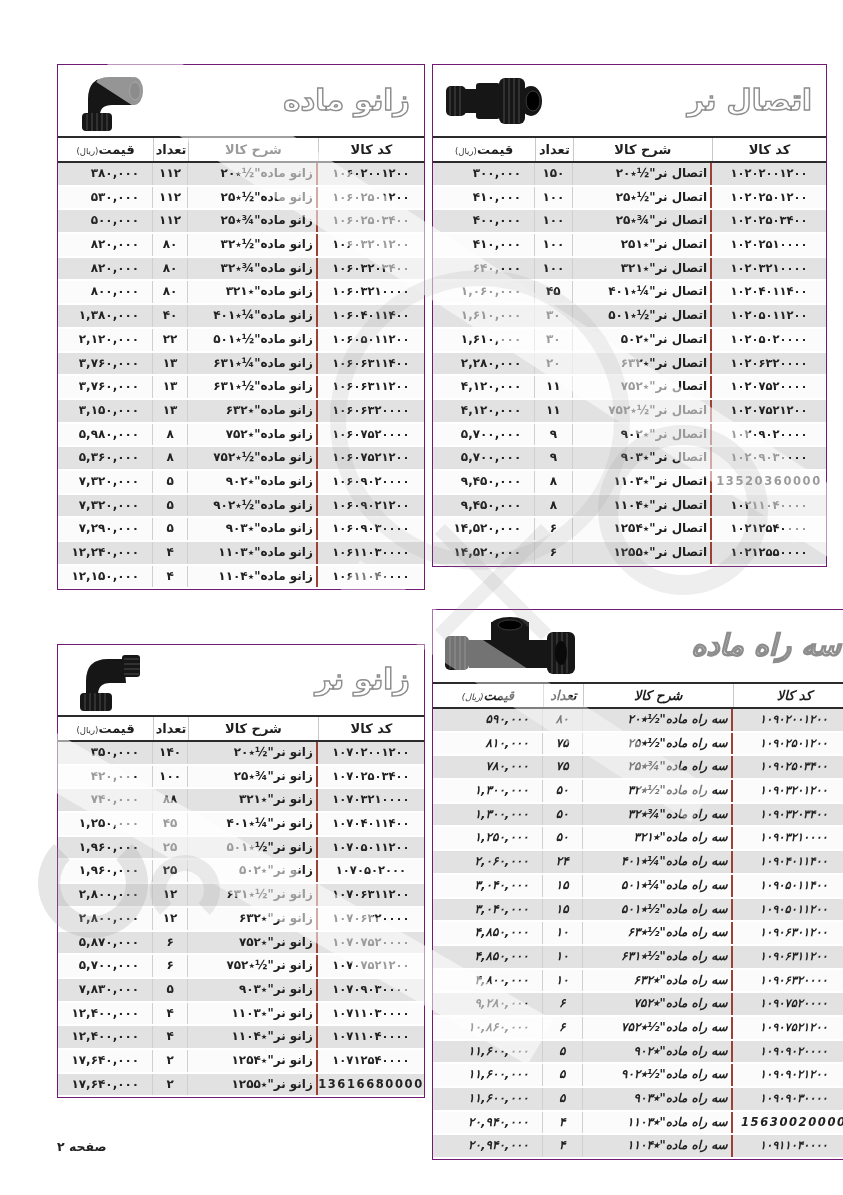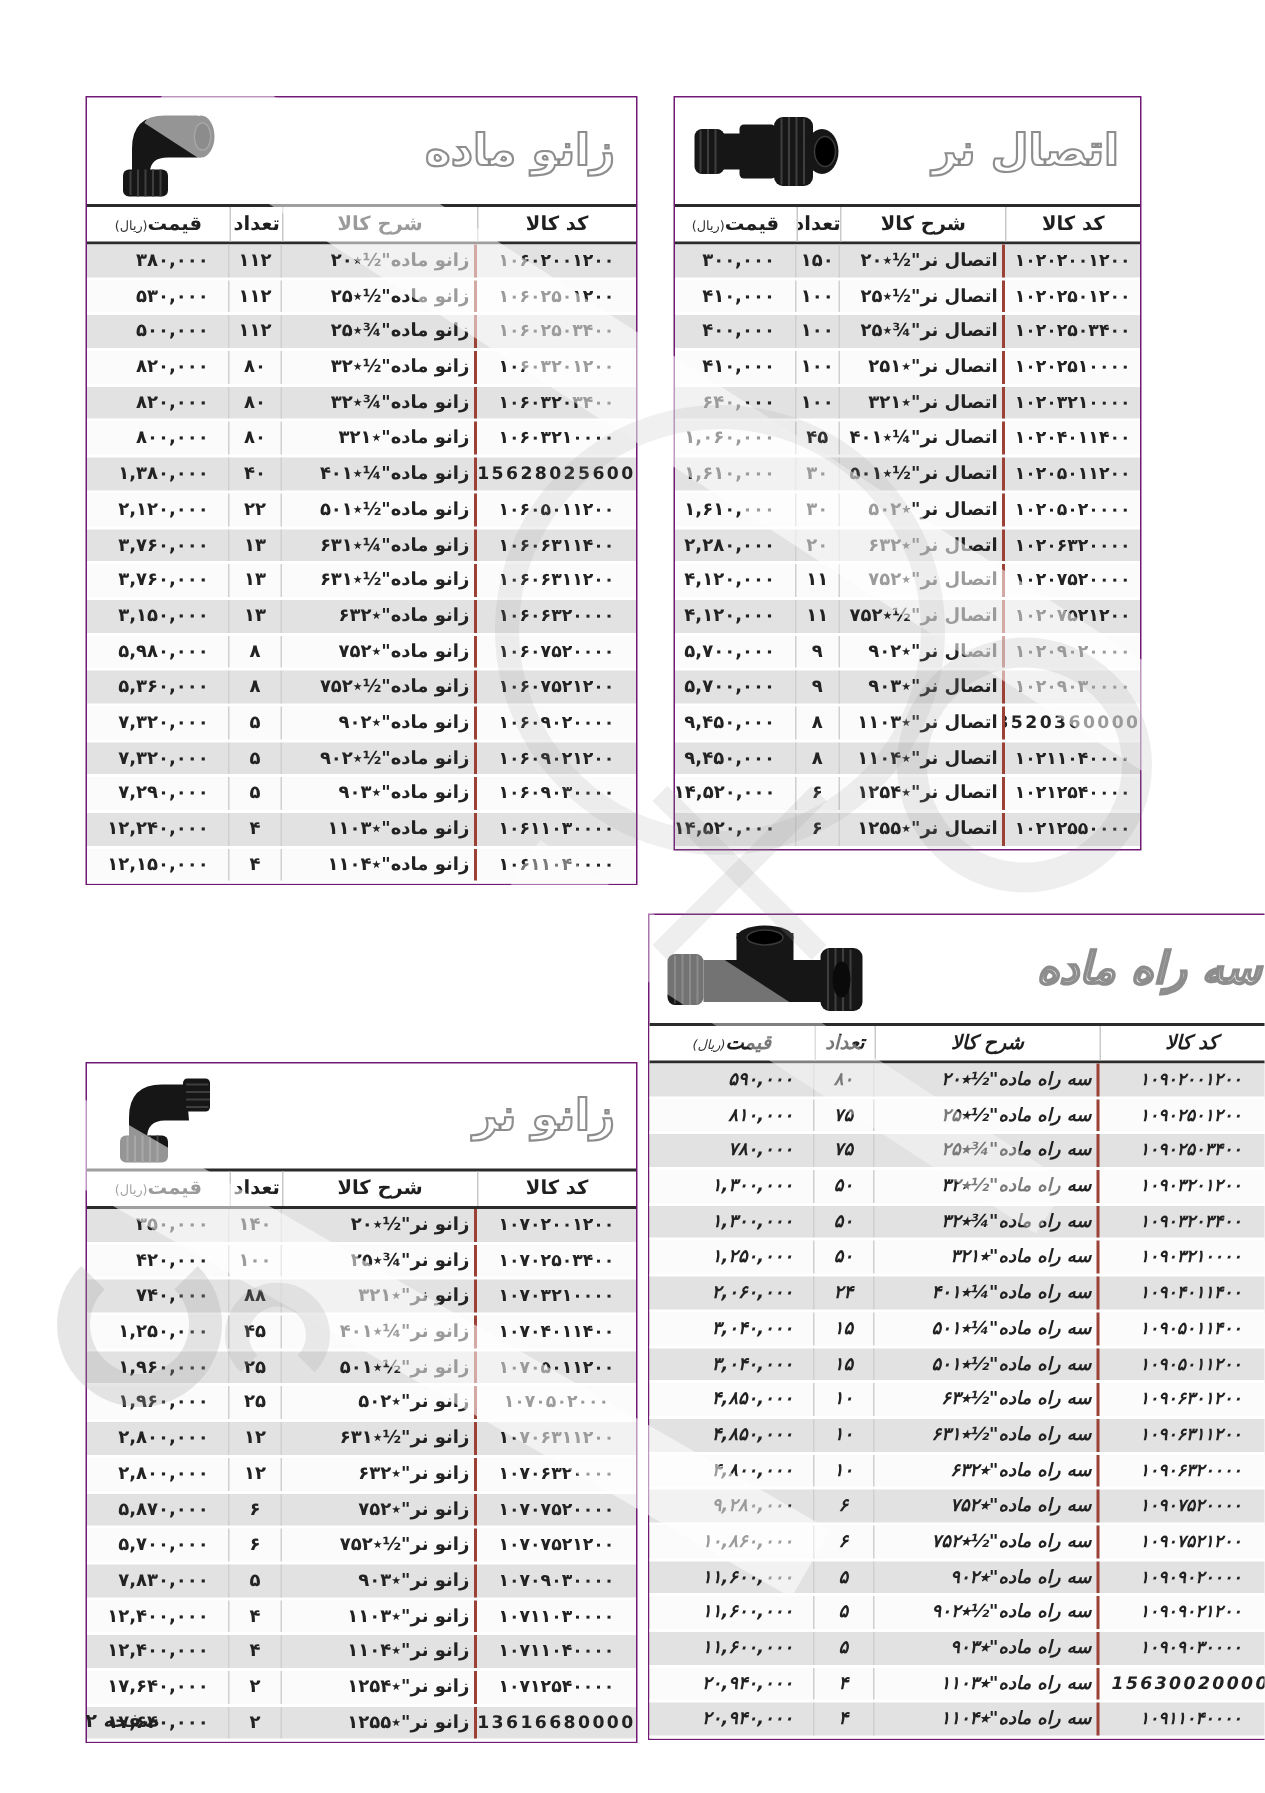--- a/index.html
+++ b/index.html
@@ -139,21 +139,21 @@
         <span class="c c-qty">۸۰</span>
         <span class="c c-price">۸۲۰,۰۰۰</span>
       </div>
       <div class="row">
         <span class="c c-code">۱۰۶۰۳۲۱۰۰۰۰</span>
         <span class="c c-desc"><span class="dname">زانو ماده</span><span class="dsize" dir="ltr">۳۲٭۱"</span></span>
         <span class="c c-qty">۸۰</span>
         <span class="c c-price">۸۰۰,۰۰۰</span>
       </div>
       <div class="row">
-        <span class="c c-code">15628025600</span>
+        <span class="c c-code">۱۰۶۰۴۰۱۱۴۰۰</span>
         <span class="c c-desc"><span class="dname">زانو ماده</span><span class="dsize" dir="ltr">۴۰٭۱¼"</span></span>
         <span class="c c-qty">۴۰</span>
         <span class="c c-price">۱,۳۸۰,۰۰۰</span>
       </div>
       <div class="row">
         <span class="c c-code">۱۰۶۰۵۰۱۱۲۰۰</span>
         <span class="c c-desc"><span class="dname">زانو ماده</span><span class="dsize" dir="ltr">۵۰٭۱½"</span></span>
         <span class="c c-qty">۲۲</span>
         <span class="c c-price">۲,۱۲۰,۰۰۰</span>
       </div>
@@ -213,21 +213,21 @@
       </div>
       <div class="row">
         <span class="c c-code">۱۰۶۱۱۰۴۰۰۰۰</span>
         <span class="c c-desc"><span class="dname">زانو ماده</span><span class="dsize" dir="ltr">۱۱۰٭۴"</span></span>
         <span class="c c-qty">۴</span>
         <span class="c c-price">۱۲,۱۵۰,۰۰۰</span>
       </div>
     </div>
 </div>
 
-<div class="ptable" style="left:449px;top:64px;width:312px;">
+<div class="ptable" style="left:432px;top:64px;width:395px;">
   <div class="imghead" style="height:71px;">
     <div class="photo">
       <svg width="104" height="64" viewBox="0 0 104 64">
         <g fill="#161616">
           <rect x="3" y="17" width="20" height="30" rx="5"></rect>
           <rect x="22" y="20" width="12" height="24"></rect>
           <rect x="33" y="14" width="24" height="36" rx="3"></rect>
           <rect x="56" y="9" width="26" height="46" rx="6"></rect>
           <ellipse cx="88" cy="32" rx="11" ry="15"></ellipse>
         </g>
@@ -351,21 +351,21 @@
       </div>
       <div class="row">
         <span class="c c-code">۱۰۲۱۲۵۵۰۰۰۰</span>
         <span class="c c-desc"><span class="dname">اتصال نر</span><span class="dsize" dir="ltr">۱۲۵٭۵"</span></span>
         <span class="c c-qty">۶</span>
         <span class="c c-price">۱۴,۵۲۰,۰۰۰</span>
       </div>
     </div>
 </div>
 
-<div class="ptable" style="left:57px;top:708px;width:368px;">
+<div class="ptable" style="left:57px;top:644px;width:368px;">
   <div class="imghead" style="height:70px;">
     <div class="photo">
       <svg width="88" height="64" viewBox="0 0 88 64">
         <g fill="#161616">
           <path d="M18,32 Q18,10 40,10 L56,10 L58,34 L42,34 Q30,34 30,46 L30,50 L18,50 Z"></path>
           <rect x="54" y="6" width="18" height="22" rx="3"></rect>
           <rect x="12" y="44" width="32" height="18" rx="4"></rect>
         </g>
         <g stroke="#3e3e3e" stroke-width="1.4">
           <line x1="17" y1="45" x2="17" y2="61"></line>

